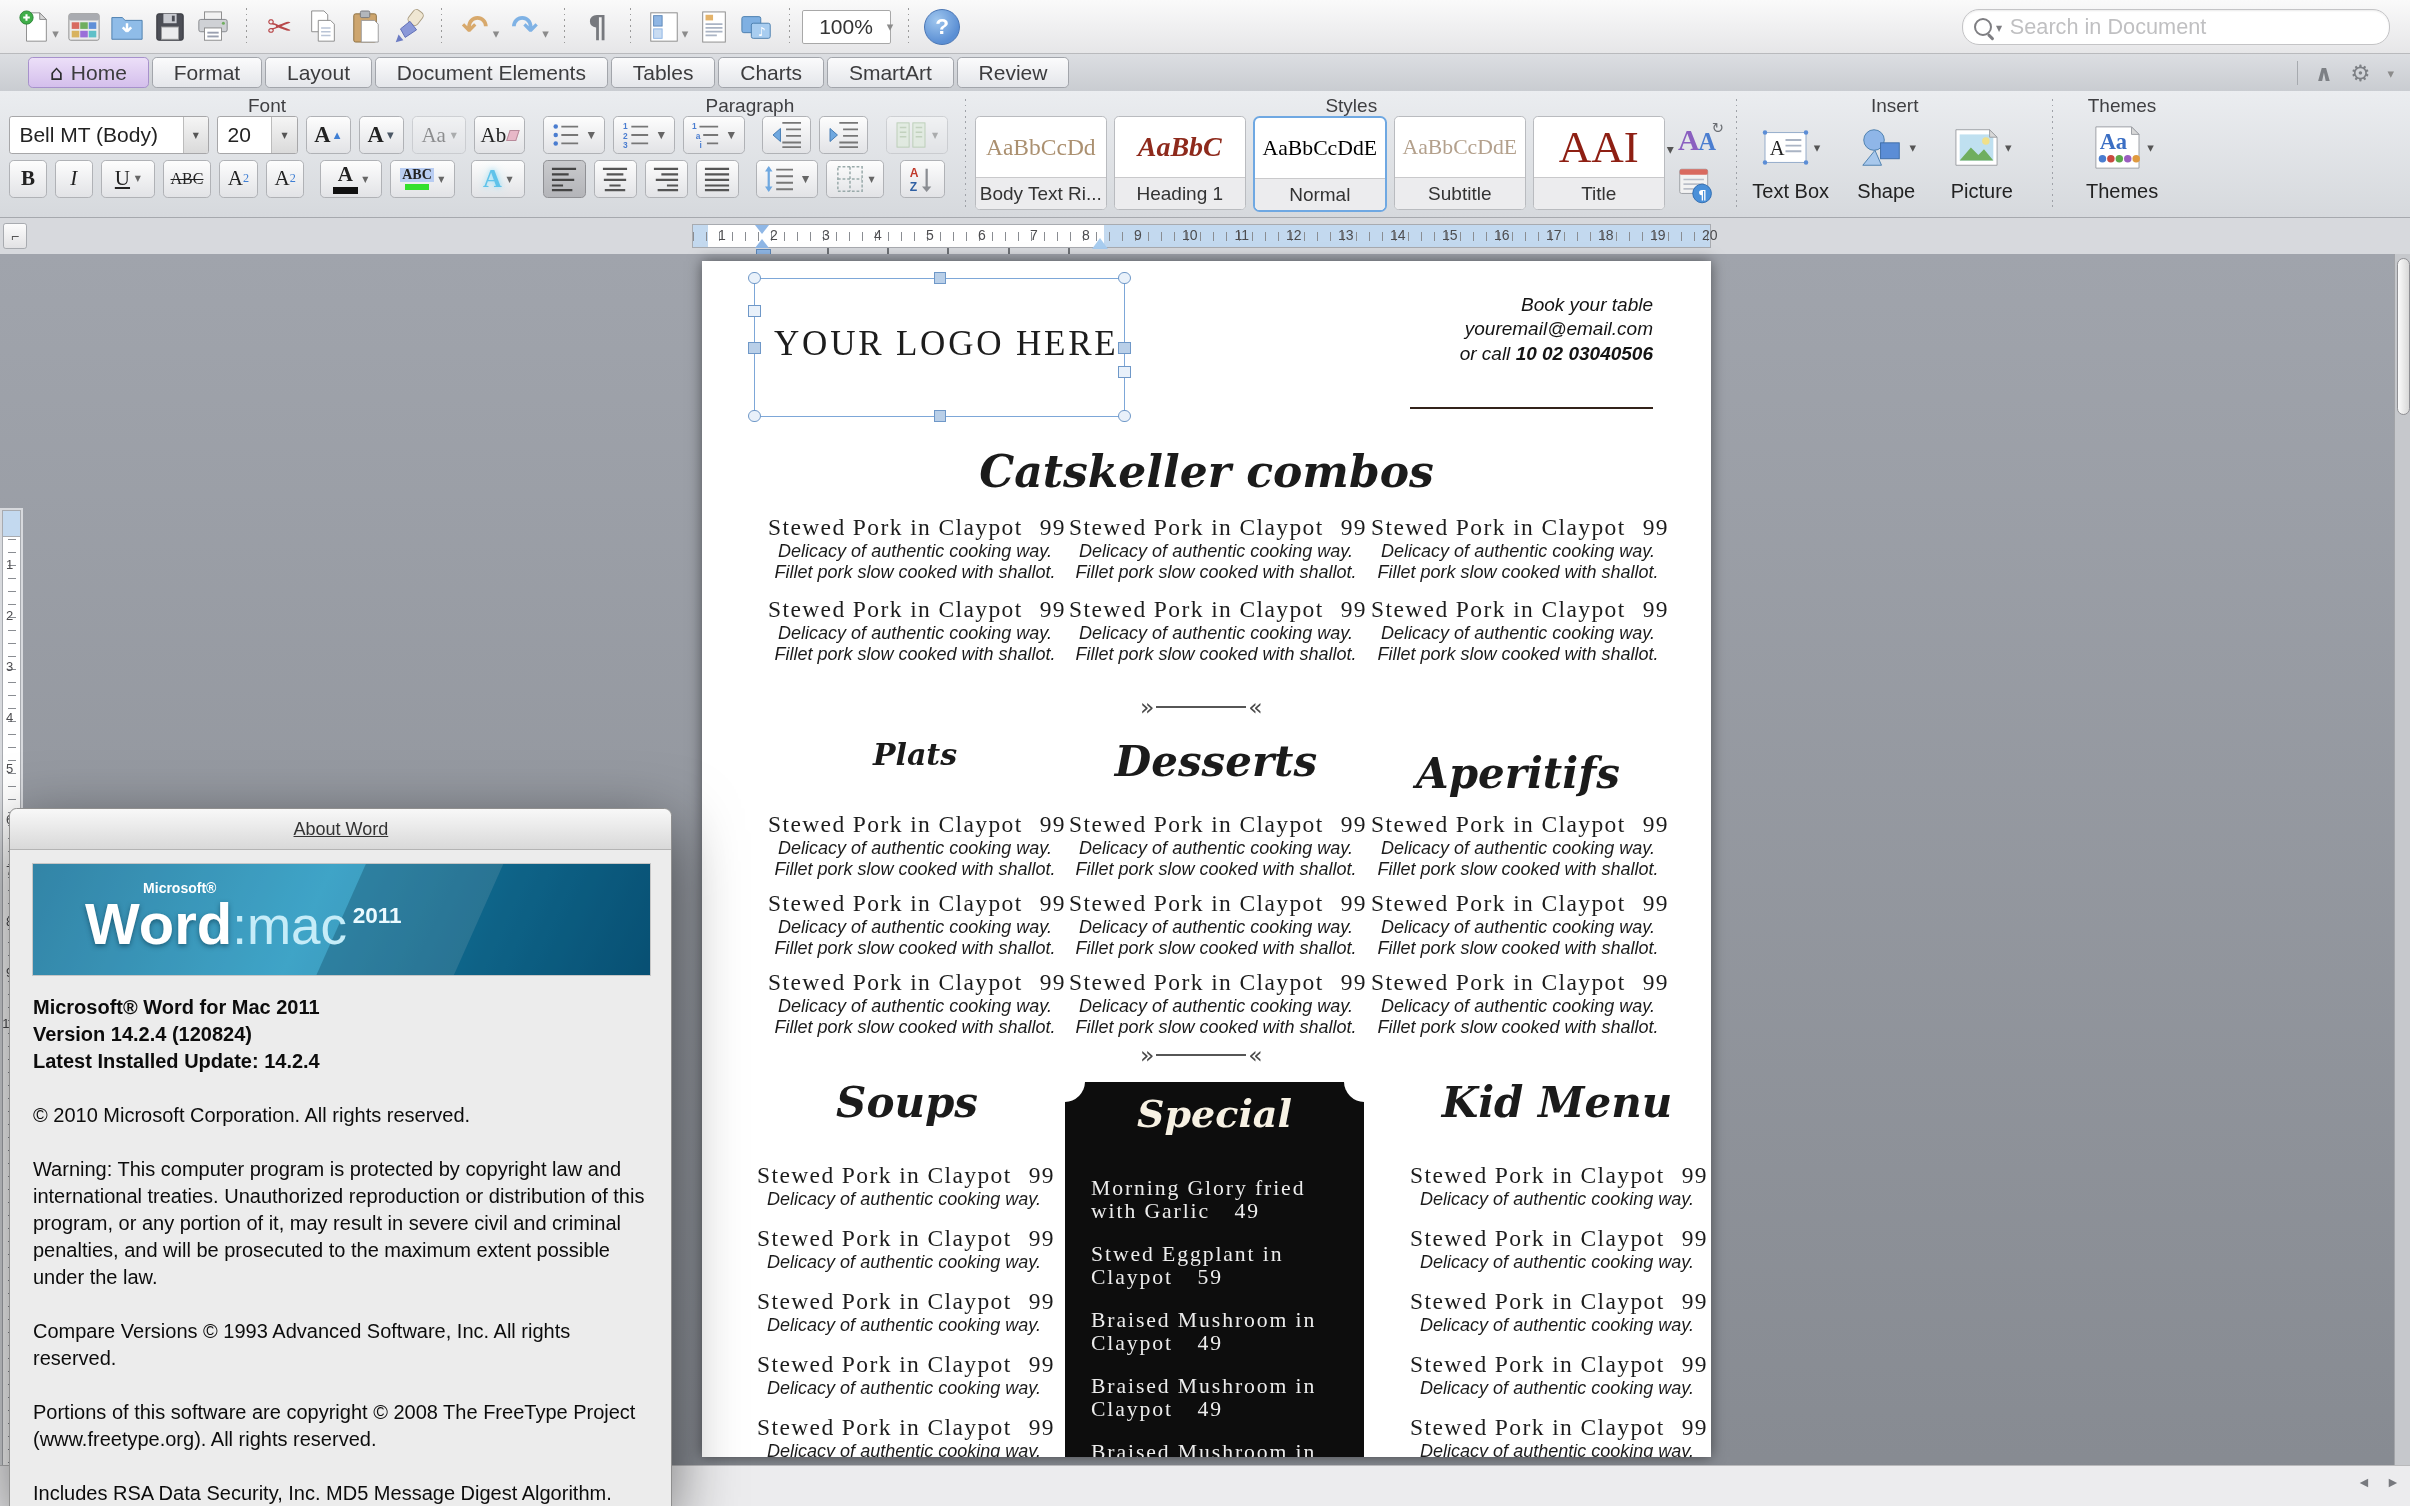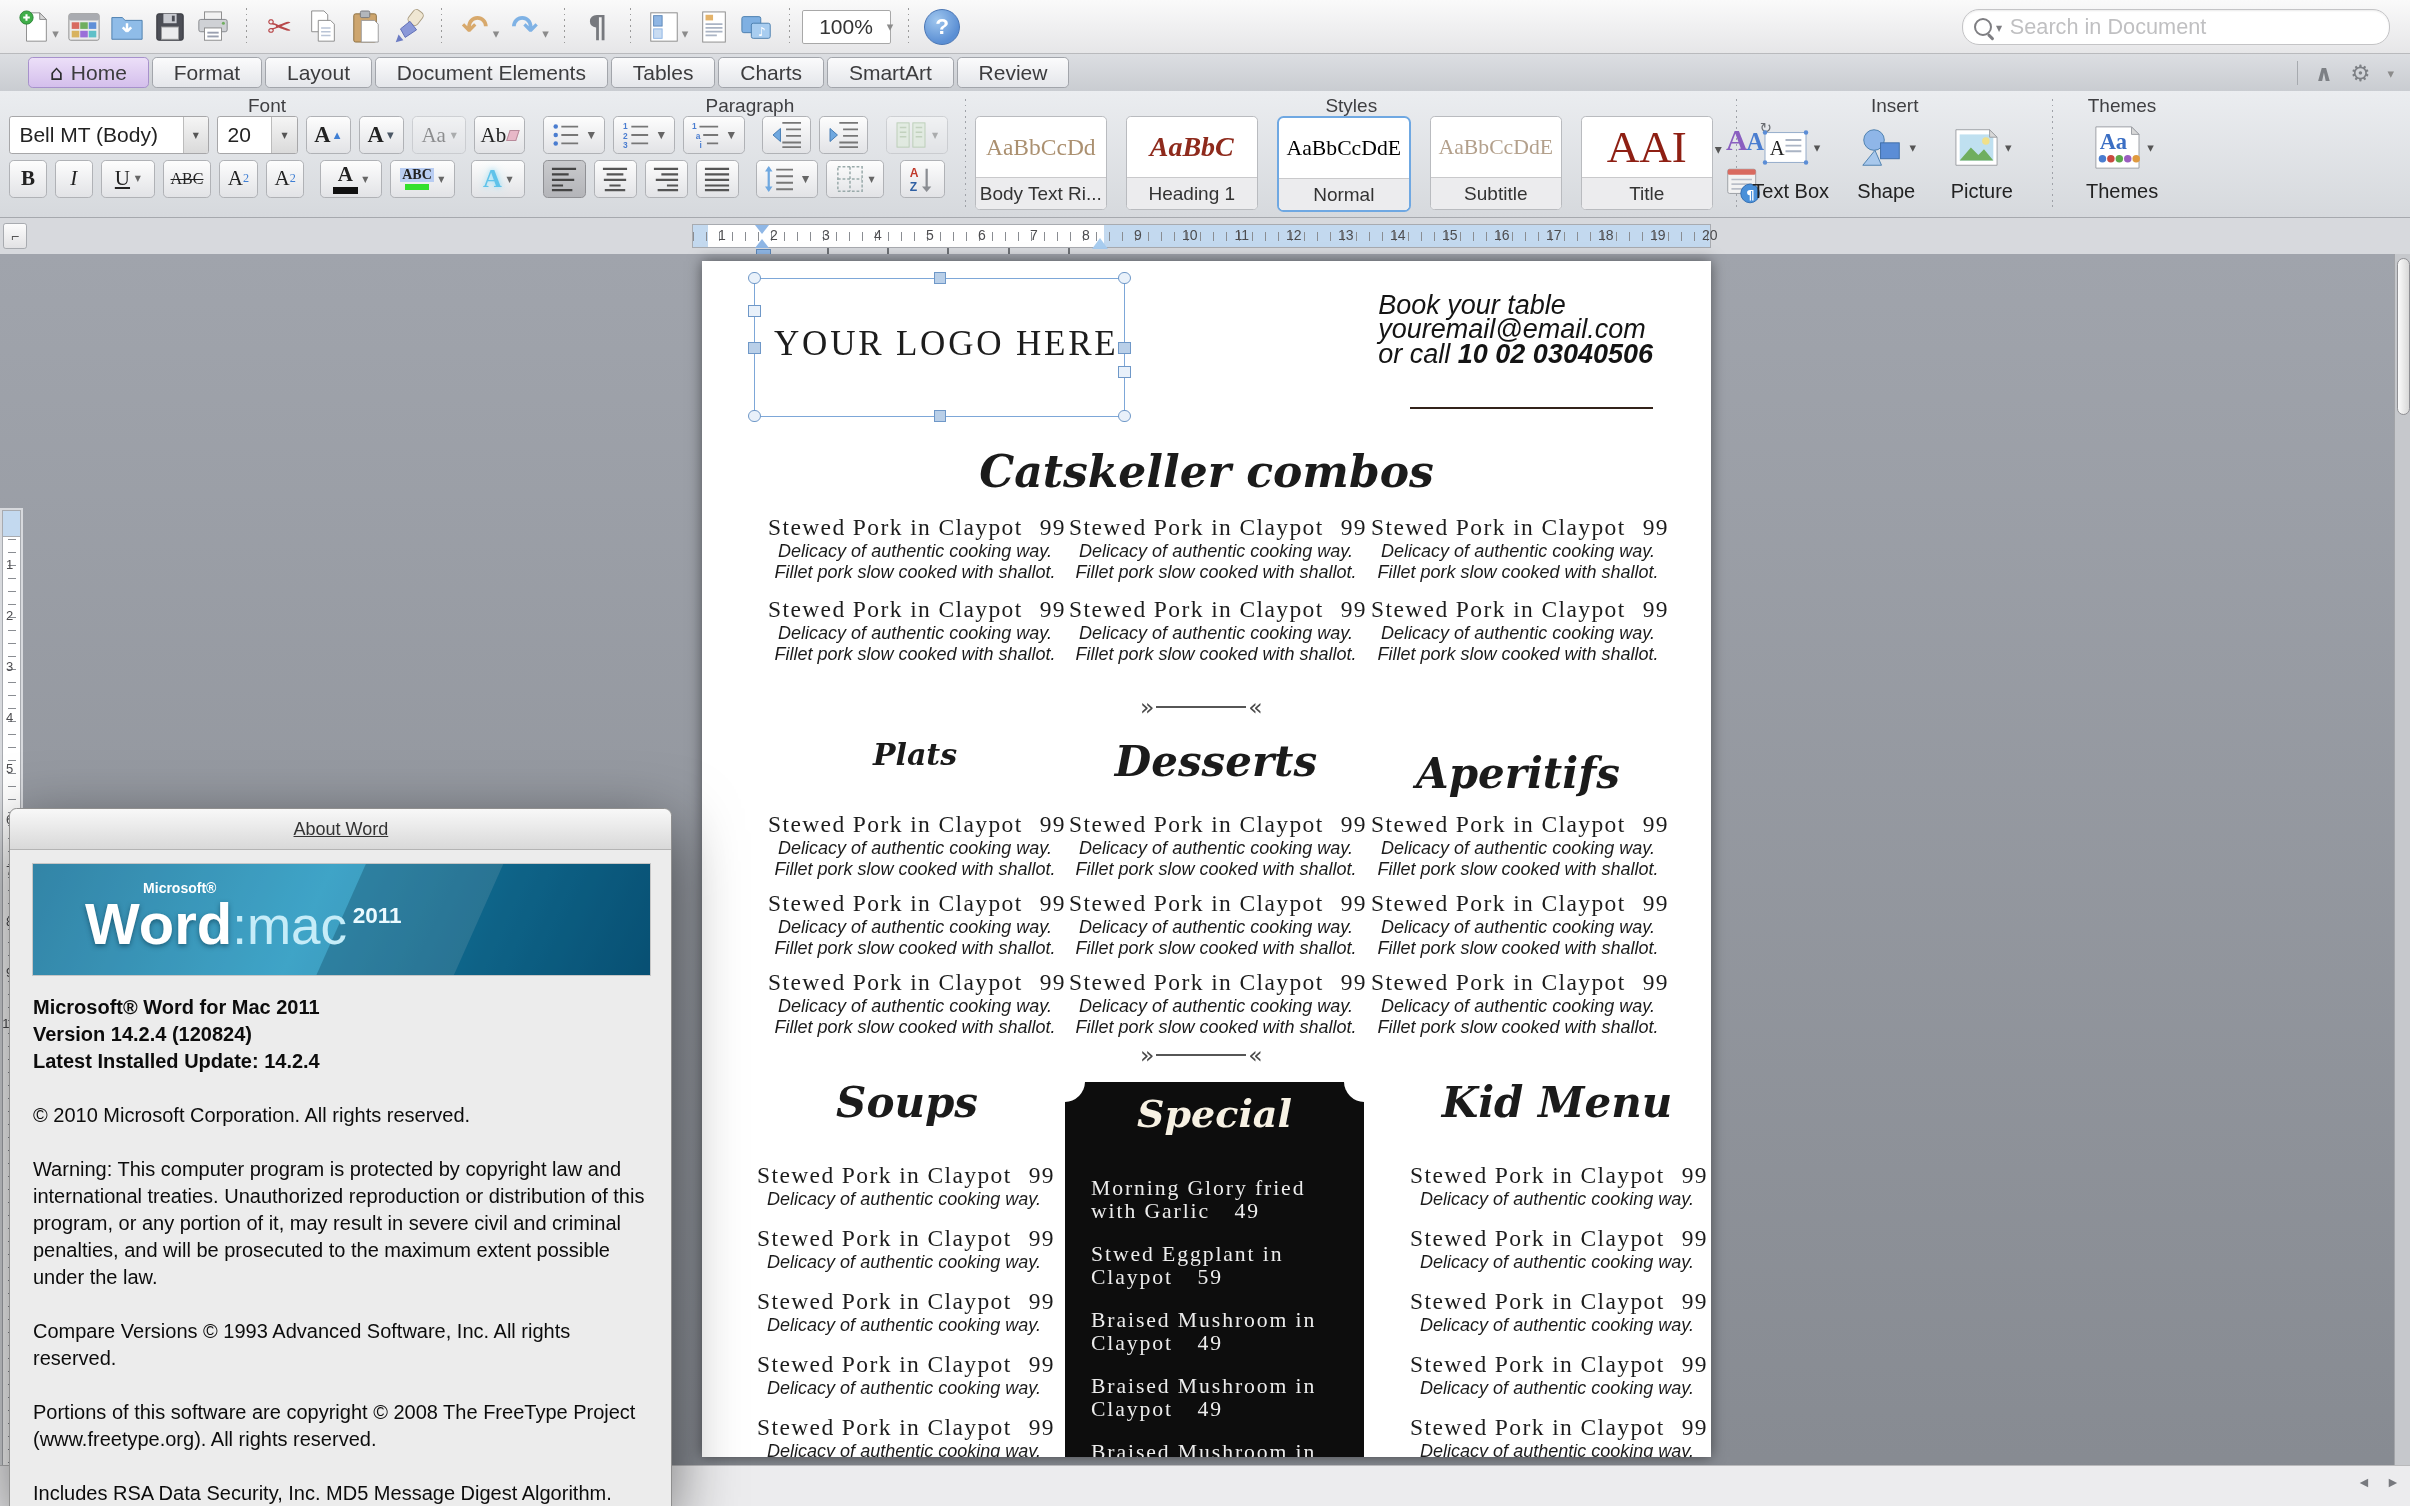--- a/index.html
+++ b/index.html
@@ -76,21 +76,21 @@
   .fx-grow{font-size:22.6px;font-weight:bold;}
   .fx-grow sup,.fx-shrink sup{font-size:11.3px;color:#3f7fd4;margin-left:0.9px;}
   .u-line{text-decoration:underline;}
   .strike{text-decoration:line-through;font-size:16px;letter-spacing:0;}
   .color-a{display:flex;flex-direction:column;align-items:center;line-height:1;font-family:"Liberation Serif";font-weight:bold;font-size:21px;}
   .color-a .bar{width:24.5px;height:6.6px;margin-top:1.9px;}
   .hl-abc{background:#b9cdf2;font-size:14px;padding:0 1.9px;font-weight:bold;}
   .glow-a{font-family:"Liberation Serif";font-size:26px;font-weight:bold;color:#5fc3ea;
     text-shadow:0 0 5.6px #9adef5,0 0 11.3px #baeaf8;}
   
-  .scards{display:flex;gap:19px;align-items:flex-start;}
+  .scards{display:flex;gap:7px;align-items:flex-start;}
   .scard{width:130px;border:0.9px solid #b9bbbf;border-radius:4.7px;overflow:hidden;background:#fff;}
   .scard .prev{height:60px;display:flex;align-items:center;justify-content:center;
     font-family:"Liberation Serif",serif;white-space:nowrap;overflow:hidden;}
   .scard .slab{height:31px;background:#ececee;border-top:0.9px solid #c9c9cb;display:flex;
     align-items:center;justify-content:center;font-size:19px;color:#333;}
   .scard.selected{border:2.8px solid #6fa8e2;border-radius:6.6px;}
   .scard:nth-child(1) .prev{color:#ab9070;font-size:23.5px;}
   .scard:nth-child(2) .prev{color:#8e2a1c;font-size:28px;font-style:italic;font-weight:bold;}
   .scard:nth-child(3) .prev{color:#000;font-size:21.7px;}
   .scard:nth-child(4) .prev{color:#b3a08c;font-size:21.7px;}
@@ -136,22 +136,22 @@
   .corner-arrows{position:absolute;right:5.6px;top:7.5px;font-size:14px;color:#77797e;letter-spacing:5.6px;}
 
   
   .logo-box{position:absolute;left:52px;top:17px;width:369px;height:137px;
     border:0.9px solid #7da7d8;}
   .logo-text{position:absolute;left:19px;top:45px;font-family:"Liberation Serif",serif;
     font-size:35px;letter-spacing:2.8px;color:#1d1d1d;white-space:nowrap;}
   .hdl{position:absolute;width:12.2px;height:12.2px;box-sizing:border-box;border:0.9px solid #6f98c8;background:#e9f1fa;}
   .hdl.round{border-radius:50%;}
   .hdl.fill{background:#b9cfe8;}
-  .contact{position:absolute;right:58px;top:32px;text-align:left;
-    font-style:italic;font-size:27px;line-height:24.5px;color:#141414;}
+  .contact{position:absolute;right:58px;top:32px;text-align:right;
+    font-style:italic;font-size:19px;line-height:24.5px;color:#141414;}
   .contact .phone{font-weight:bold;}
   .contact-rule{position:absolute;right:58px;top:146px;width:243px;height:2.8px;background:#33231a;}
   .sec-title{position:absolute;font-family:"DejaVu Serif",serif;font-style:italic;font-weight:bold;
     color:#1b1b1b;text-align:center;white-space:nowrap;}
   .orn{position:absolute;display:flex;align-items:center;color:#4a4a4a;}
   .orn .chev{font-size:23.5px;line-height:1;font-family:"DejaVu Sans";}
   .orn .line{width:90px;height:1.9px;background:#565656;margin:0 1.9px;}
   .mcol{position:absolute;width:294px;}
   .m-item{margin-bottom:12.2px;text-align:center;}
   .m-item.mid{margin-bottom:9.4px;}

